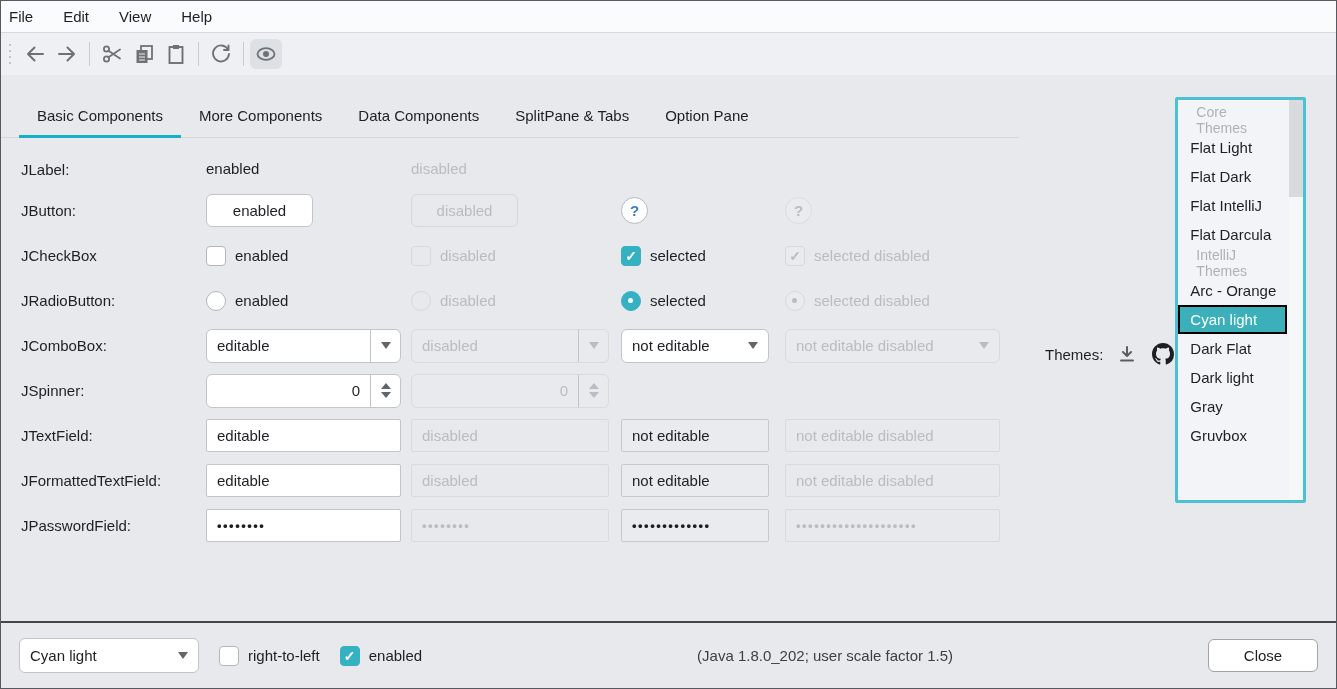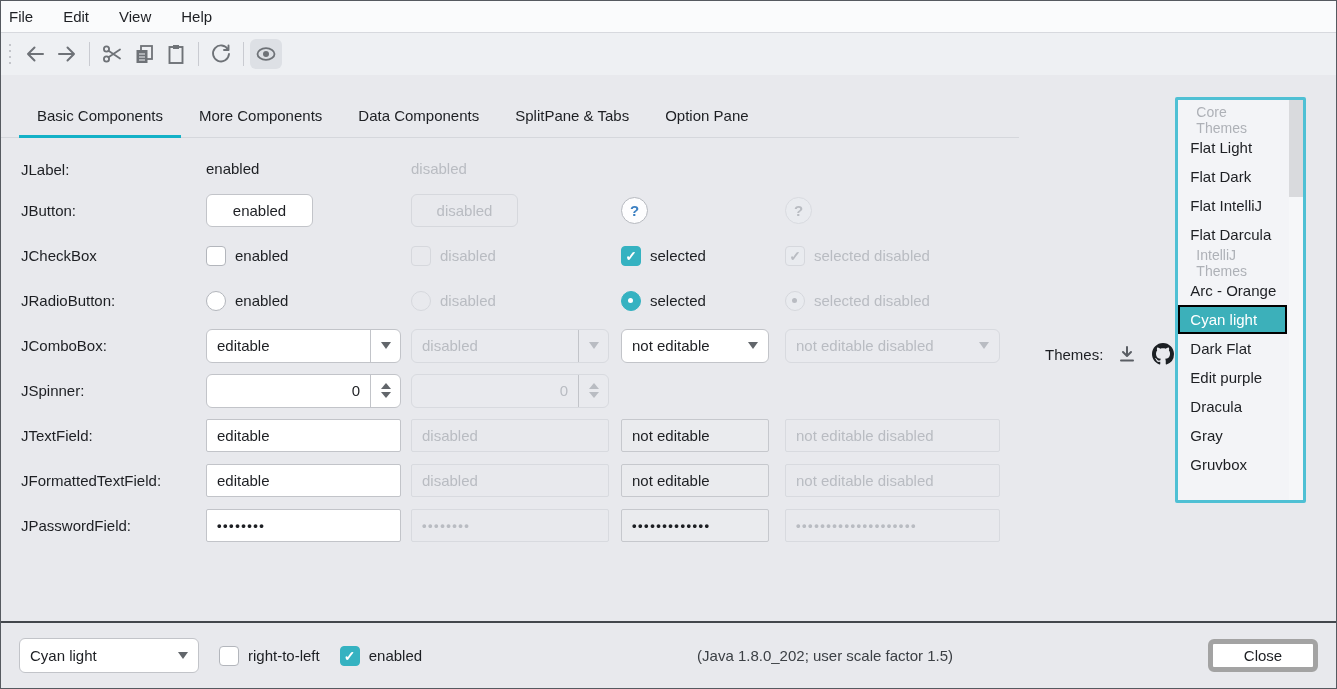--- a/index.html
+++ b/index.html
@@ -100,21 +100,21 @@
   .tgroup { height:27px; display:flex; align-items:center; gap:8px; padding:0 10px; margin-right:16px; color:#aeb1b7; font-size:14px; }
   .tgroup .gline { flex:1; height:1px; background:#c9cbd0; }
   .titem { height:29px; display:flex; align-items:center; padding-left:12px; margin-right:16px; font-size:15px; color:#1d1f23; cursor:default; }
   .titem.selected { background:#3cb0ba; color:#fff; box-shadow:inset 0 0 0 2px #000; }
 
   
   .bottombar { height:67px; flex:0 0 auto; border-top:2px solid #43474c; background:#e8e9ed; display:flex; align-items:center; padding:0 18px; }
   .bb-combo { width:180px; height:35px; margin-right:20px; }
   .bb-check { margin-right:20px; }
   .status { flex:1; text-align:center; font-size:15px; color:#3c4045; }
-  .close-btn { width:110px; height:33px; border:5px solid #a3a3a3; border-radius:6px; background:#fff; display:flex; align-items:center; justify-content:center; font-size:15px; color:#1d1f23; }
+  .close-btn { width:110px; height:33px; border:1px solid #a3a3a3; border-radius:6px; background:#fff; display:flex; align-items:center; justify-content:center; font-size:15px; color:#1d1f23; }
 
   svg { display:block; }
 </style>
 </head>
 <body>
 
 <div class="window">
 
 
   <div class="menubar">
@@ -389,22 +389,21 @@
         <div class="titem">Flat IntelliJ</div>
         <div class="titem">Flat Darcula</div>
         <div class="tgroup">
           <span class="gline"></span>
             <span>IntelliJ Themes</span>
             <span class="gline"></span>
         </div>
         <div class="titem">Arc - Orange</div>
         <div class="titem selected">Cyan light</div>
         <div class="titem">Dark Flat</div>
-        <div class="titem">Edit purple</div>
-        <div class="titem">Dracula</div>
+        <div class="titem">Dark light</div>
         <div class="titem">Gray</div>
         <div class="titem">Gruvbox</div>
         <div class="scrollbar">
           <div class="thumb"></div>
         </div>
       </div>
     </div>
   </div>
 
   <div class="bottombar">

